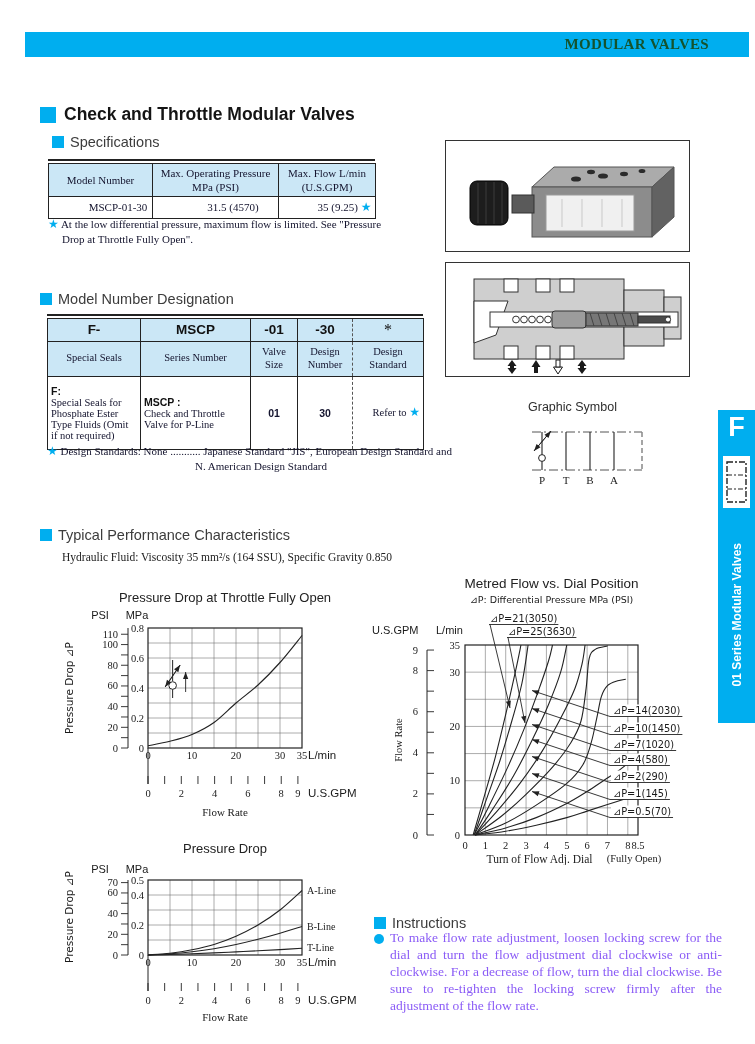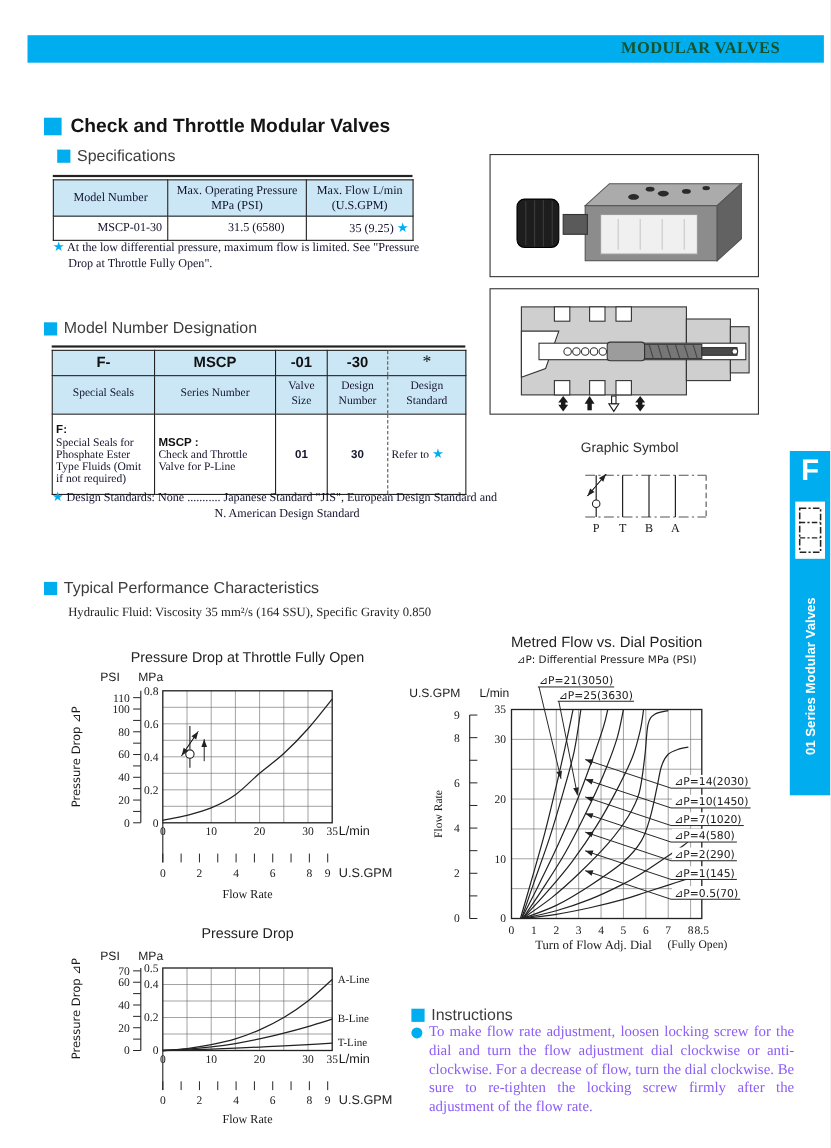--- a/index.html
+++ b/index.html
@@ -29,21 +29,21 @@
   #desigtable{width:376px;table-layout:fixed;}
   #desigtable td{border:1px solid #222;font-size:10.5px;color:#14142e;vertical-align:middle;padding:1px 3px;}
   #desigtable tr.coderow td{background:#cbe7f6;text-align:center;height:20px;
       font-family:"Liberation Sans","DejaVu Sans",sans-serif;font-weight:bold;font-size:13.5px;color:#111;}
   #desigtable tr.coderow td.ast{font-family:"Liberation Serif",serif;font-weight:normal;font-size:16px;}
   #desigtable tr.labrow td{background:#cbe7f6;text-align:center;height:32px;line-height:1.15;}
   #desigtable tr.bodyrow td{height:70px;vertical-align:middle;}
   #desigtable td.dl{border-left:1px dashed #555;}
   #desigtable td.dr{border-right:1px dashed #555;}
   .codebold{font-family:"Liberation Sans","DejaVu Sans",sans-serif;font-weight:bold;font-size:10.5px;color:#111;}
-  .ctr{text-align:left;}
+  .ctr{text-align:right;}
   .bignum{font-family:"Liberation Sans","DejaVu Sans",sans-serif;font-weight:bold;font-size:11.5px;text-align:center;}
   .star{color:var(--accent,#00aeef);font-size:12px;}
   .note{font-size:11px;color:#14142e;line-height:1.35;}
   
   .figframe{border:1px solid #333;background:#fff;}
   
   #sidetab{left:718px;top:410px;width:37px;height:313px;background:var(--accent,#00aeef);}
   #sideletter{left:718px;top:412px;width:37px;text-align:center;color:#fff;font-weight:bold;font-size:27px;}
   #sideiconbox{left:723px;top:456px;width:27px;height:52px;background:#fff;display:flex;align-items:center;justify-content:center;}
   #sidelabel{left:718px;top:512px;width:37px;height:205px;display:flex;align-items:center;justify-content:center;}
@@ -80,21 +80,21 @@
           <col style="width:97px">
         </colgroup>
       <tbody>
           <tr>
         <th>Model Number</th>
         <th>Max. Operating Pressure MPa (PSI)</th>
         <th>Max. Flow L/min (U.S.GPM)</th>
       </tr>
       <tr>
         <td>MSCP-01-30</td>
-        <td>31.5 (6580)</td>
+        <td>31.5 (4570)</td>
         <td><span>35 (9.25)</span> <span class="star">★</span></td>
       </tr>
     </tbody>
       </table>
   </div>
 
   <div class="abs note" style="left:48px;top:216px;width:350px;">
     <div><span class="star">★</span>
       <span>At the low differential pressure, maximum flow is limited.  See "Pressure</span></div>
     <div style="padding-left:14px;">Drop at Throttle Fully Open".</div>

